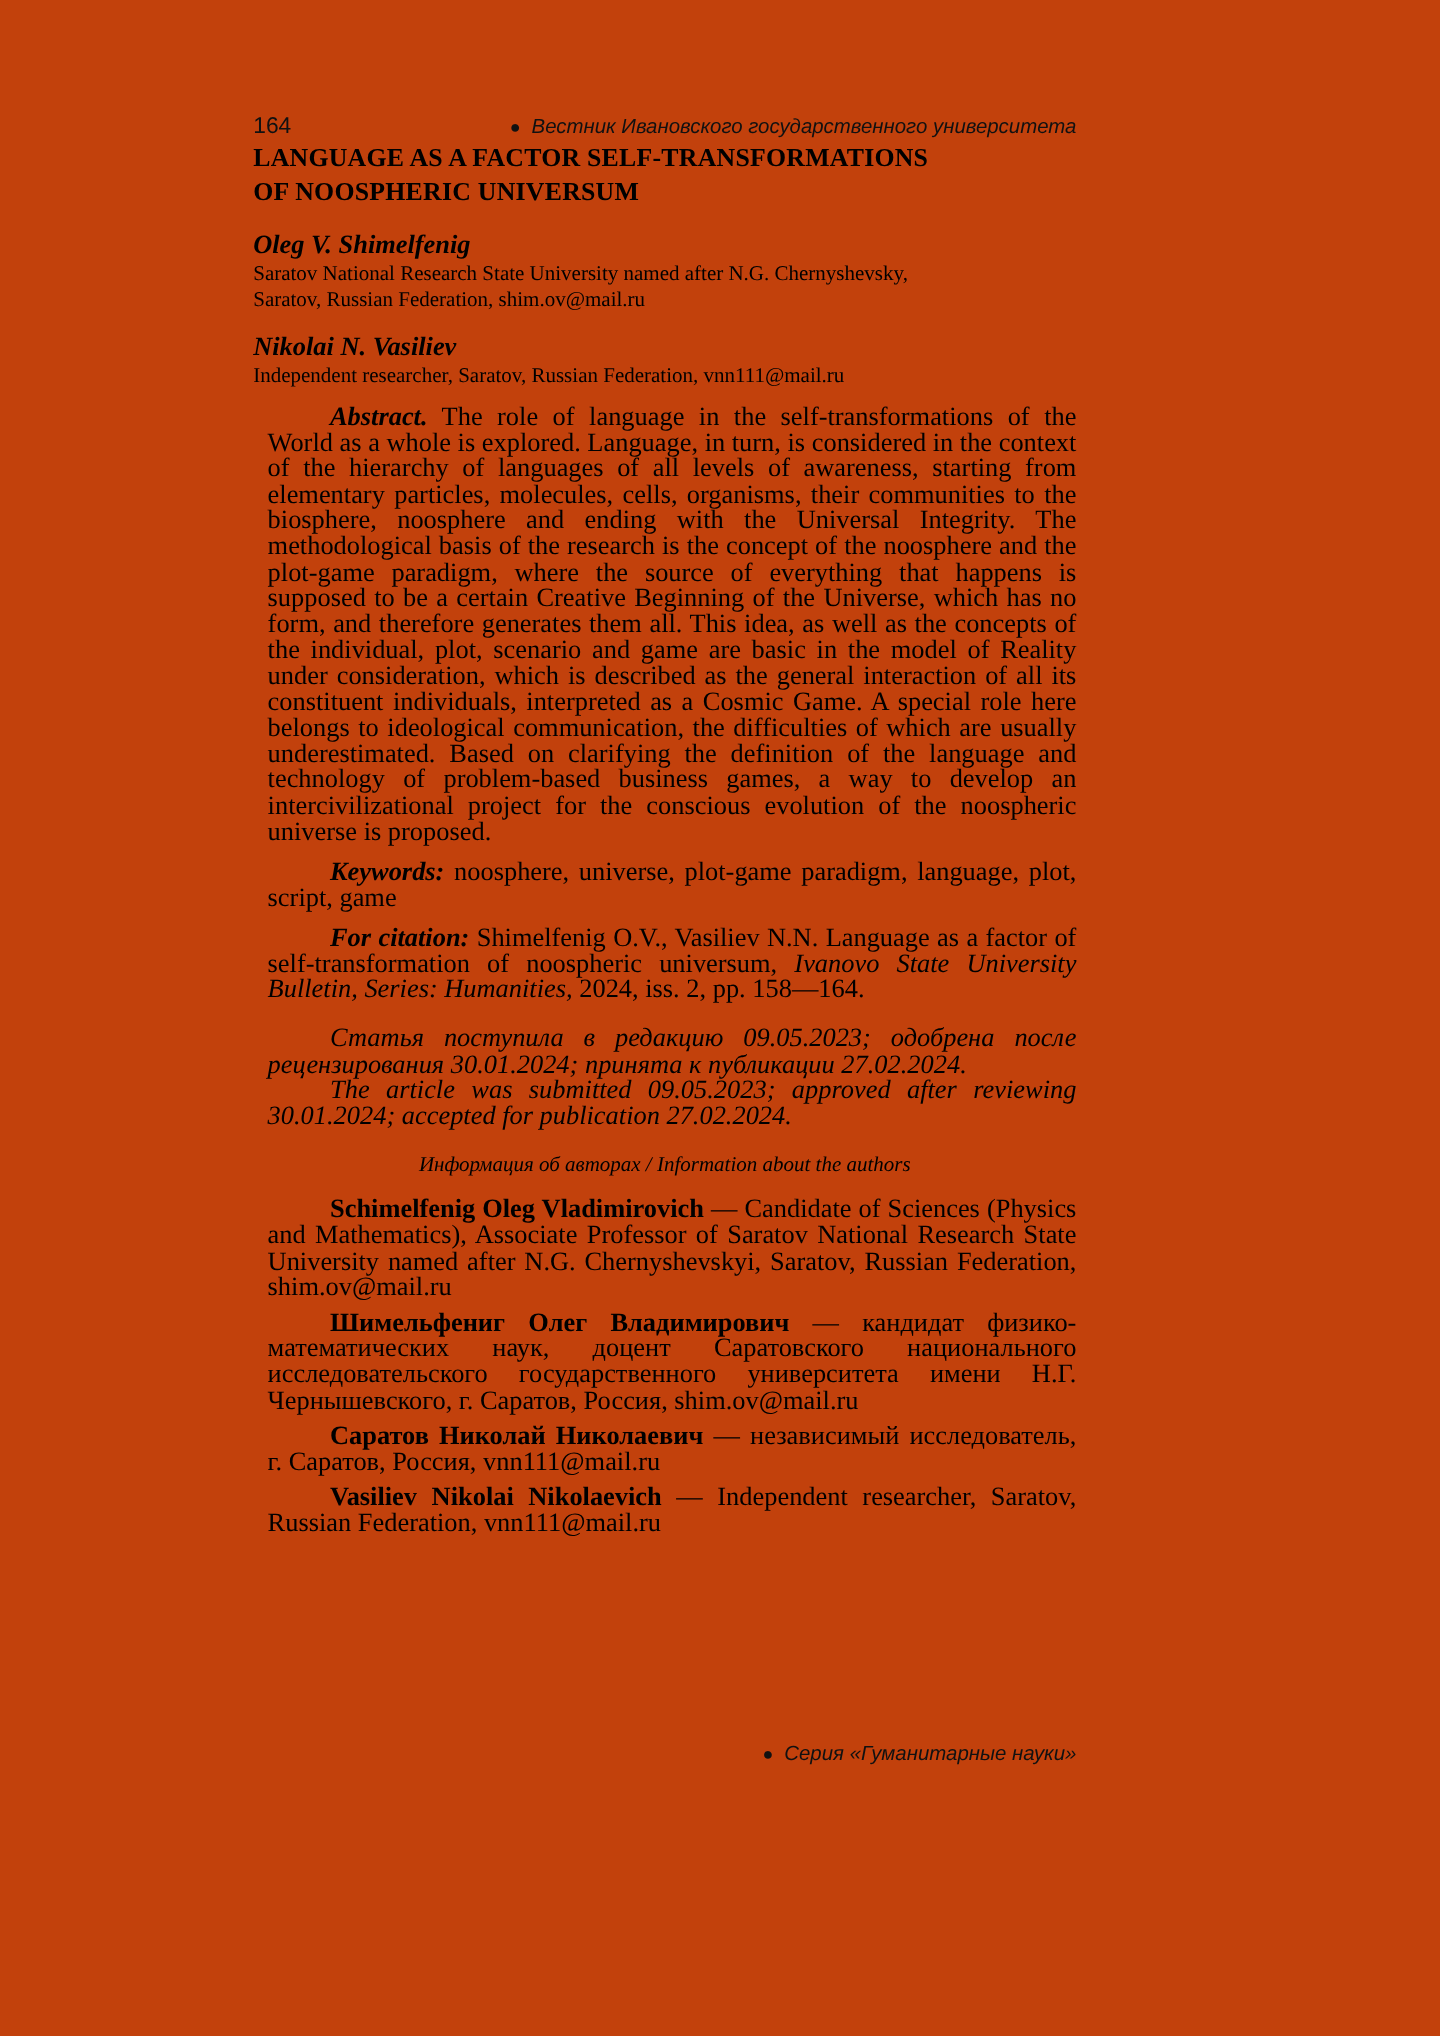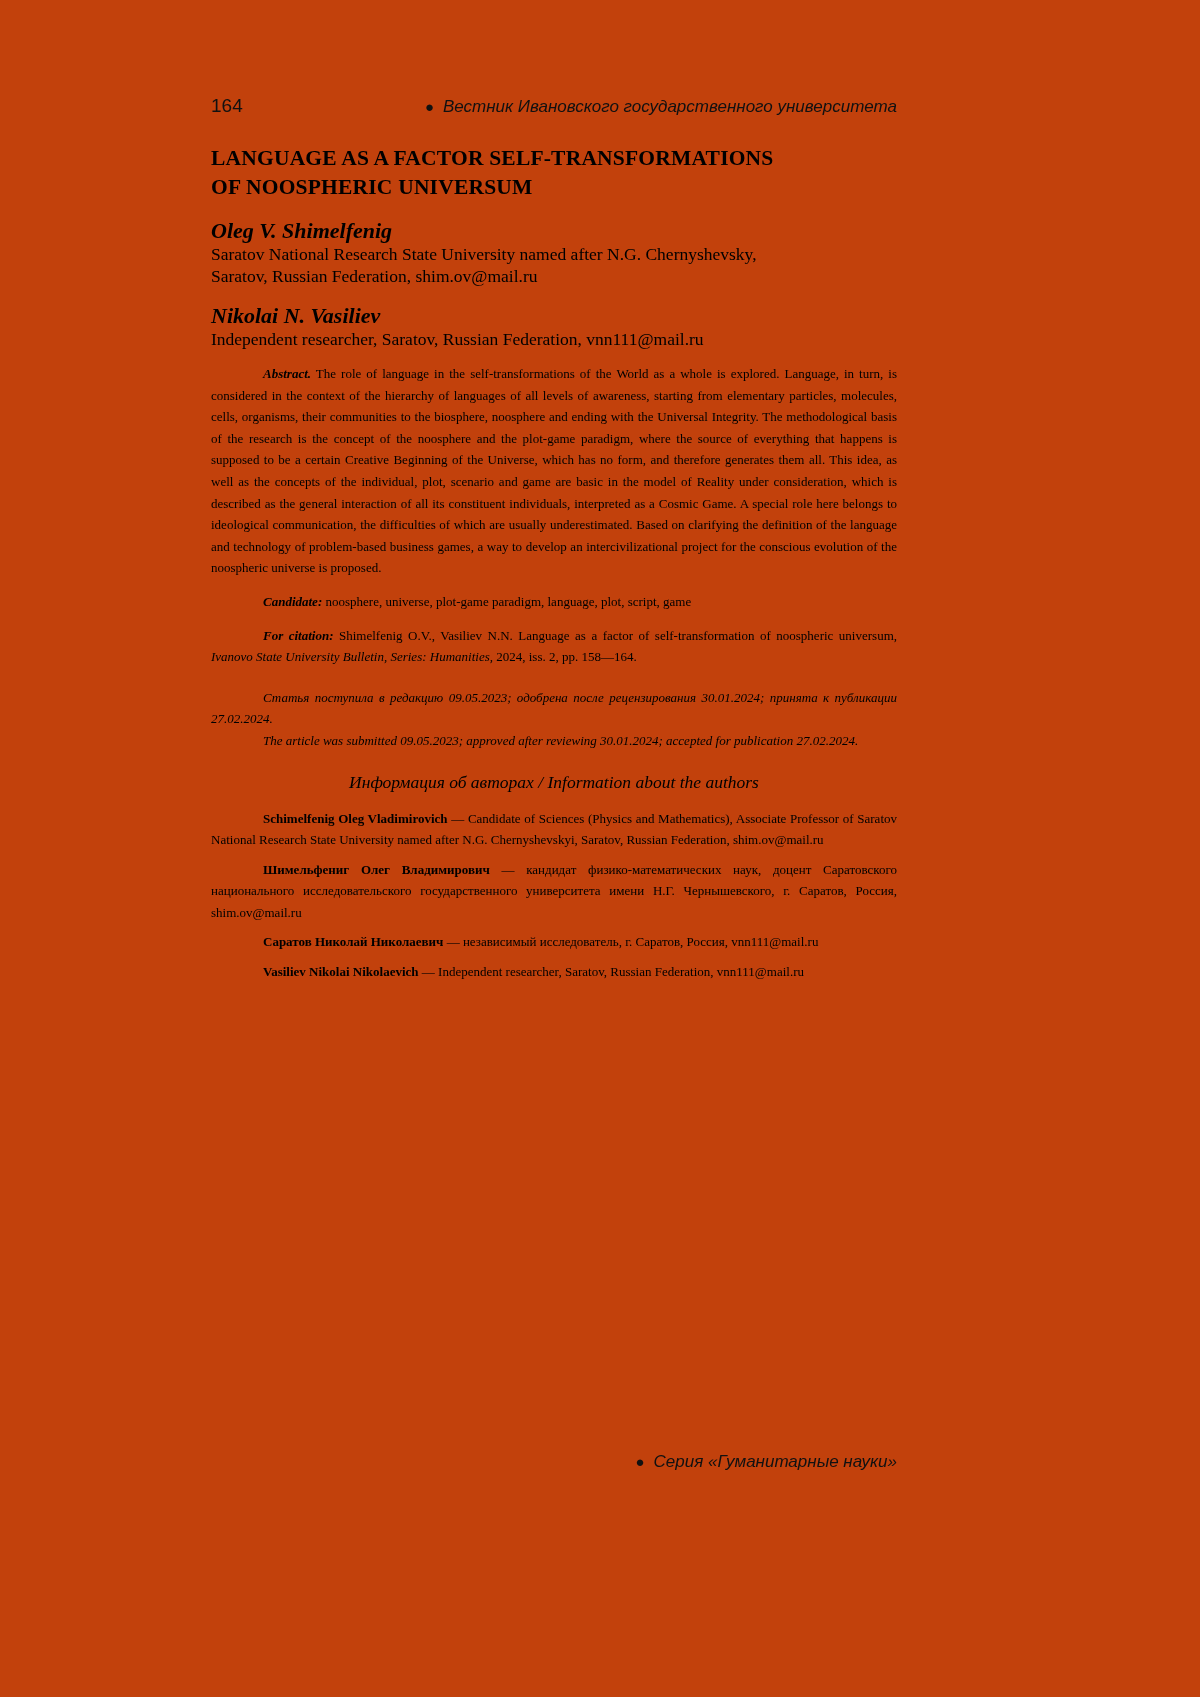--- a/index.html
+++ b/index.html
@@ -26,45 +26,44 @@
   }
   .page-number{font-size:19px;color:#111;}
   .running-journal{
     font-style:italic;
     font-size:17px;
     color:#111;
     white-space:nowrap;
   }
   .bullet{font-style:normal;margin-right:9px;font-size:15px;}
   .article-title{
-    margin-top:27px;
     font-weight:bold;
     font-size:21.5px;
     line-height:29px;
     letter-spacing:0.2px;
     font-family:Liberation Serif, serif;
   }
   .author-name{
     margin-top:17px;
     font-weight:bold;
     font-style:italic;
     font-size:22px;
     line-height:24px;
   }
   .affiliation{
     font-size:17.5px;
     line-height:22px;
     white-space:pre-line;
   }
   p.body{
-    font-size:13px;
+    font-size:22px;
     line-height:21.6px;
     text-align:justify;
     text-indent:52px;
-    margin:12px 0 0 0;
+    margin:12px 0 0 12px;
   }
   p.abstract{margin-top:13px;}
   .runin{font-weight:bold;font-style:italic;}
   .ital{font-style:italic;}
   p.dates{font-style:italic;margin-top:19px;}
   p.dates + p.dates{margin-top:0;}
   .info-heading{
     margin-top:19px;
     text-align:center;
     font-weight:normal;
@@ -106,21 +105,21 @@
 
     <div class="author-name">Oleg V. Shimelfenig</div>
     <div class="affiliation">Saratov National Research State University named after N.G. Chernyshevsky,
 Saratov, Russian Federation, shim.ov@mail.ru</div>
 
     <div class="author-name">Nikolai N. Vasiliev</div>
     <div class="affiliation">Independent researcher, Saratov, Russian Federation, vnn111@mail.ru</div>
 
     <p class="body abstract"><span class="runin">Abstract.</span><span> The role of language in the self-transformations of the World as a whole is explored. Language, in turn, is considered in the context of the hierarchy of languages of all levels of awareness, starting from elementary particles, molecules, cells, organisms, their communities to the biosphere, noosphere and ending with the Universal Integrity. The methodological basis of the research is the concept of the noosphere and the plot-game paradigm, where the source of everything that happens is supposed to be a certain Creative Beginning of the Universe, which has no form, and therefore generates them all. This idea, as well as the concepts of the individual, plot, scenario and game are basic in the model of Reality under consideration, which is described as the general interaction of all its constituent individuals, interpreted as a Cosmic Game. A special role here belongs to ideological communication, the difficulties of which are usually underestimated. Based on clarifying the definition of the language and technology of problem-based business games, a way to develop an intercivilizational project for the conscious evolution of the noospheric universe is proposed.</span></p>
 
-    <p class="body"><span class="runin">Candidate:</span><span> noosphere, universe, plot-game paradigm, language, plot, script, game</span></p>
+    <p class="body"><span class="runin">Keywords:</span><span> noosphere, universe, plot-game paradigm, language, plot, script, game</span></p>
 
     <p class="body"><span class="runin">For citation:</span><span> Shimelfenig O.V., Vasiliev N.N. Language as a factor of self-transformation of noospheric universum, </span><span class="ital">Ivanovo State University Bulletin, Series: Humanities,</span><span> 2024, iss. 2, pp. 158—164.</span></p>
 
     <p class="body dates">Статья поступила в редакцию 09.05.2023; одобрена после рецензирования 30.01.2024; принята к публикации 27.02.2024.</p>
     <p class="body dates">The article was submitted 09.05.2023; approved after reviewing 30.01.2024; accepted for publication 27.02.2024.</p>
 
     <div class="info-heading">Информация об авторах / Information about the authors</div>
 
     <div class="entries">
       <p class="body entry"><b>Schimelfenig Oleg Vladimirovich</b><span> — </span><span>Candidate of Sciences (Physics and Mathematics), Associate Professor of Saratov National Research State University named after N.G. Chernyshevskyi, Saratov, Russian Federation, shim.ov@mail.ru</span></p>

